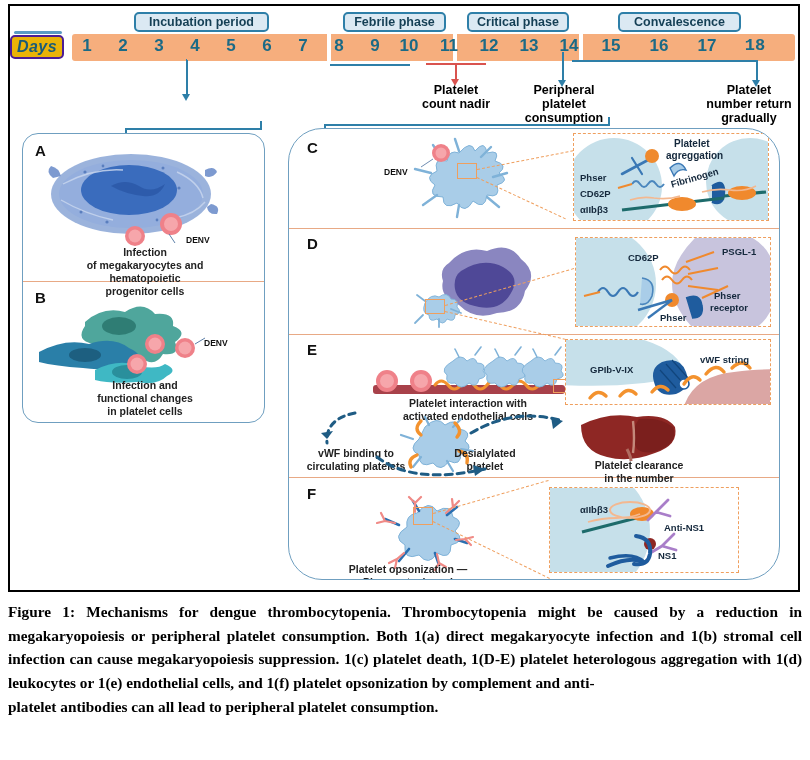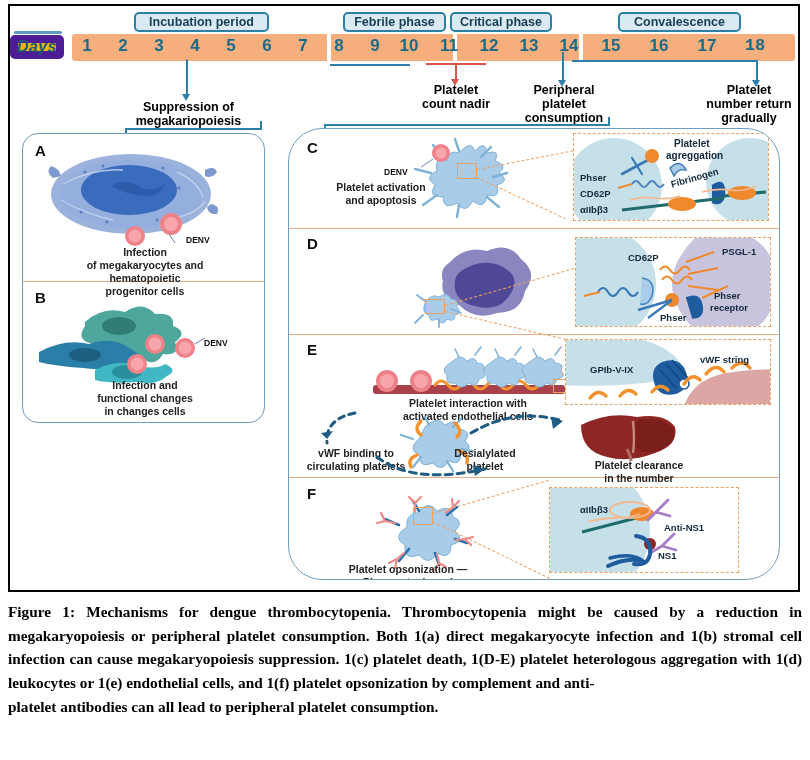--- a/index.html
+++ b/index.html
@@ -7,21 +7,21 @@
 
   #root{position:relative;width:810px;height:760px;}
 
   
   .fig-frame{position:absolute;left:8px;top:4px;width:792px;height:588px;
              border:2px solid #000;box-sizing:border-box;background:#fff;}
 
   
   .timeline{position:absolute;left:10px;top:22px;width:775px;height:46px;}
   .days-chip{position:absolute;left:0px;top:13px;width:54px;height:24px;
-      border:8px solid #4c1d95;border-radius:5px;background:#eab308;
+      border:2px solid #4c1d95;border-radius:5px;background:#eab308;
       box-sizing:border-box;display:flex;align-items:center;justify-content:center;
       font-size:16px;font-weight:bold;color:#195b78;font-style:italic;letter-spacing:.5px;}
   .days-tick{position:absolute;left:4px;top:9px;width:48px;height:3px;background:#5b9bc4;border-radius:2px;}
 
   .bar{position:absolute;left:62px;top:12px;height:27px;background:#f6ae7d;}
   .bar.seg1{left:62px;width:255px;border-radius:3px 0 0 3px;}
   .bar.seg2{left:321px;width:122px;}
   .bar.seg3{left:447px;width:122px;}
   .bar.seg4{left:573px;width:212px;border-radius:0 3px 3px 0;}
   .notch{position:absolute;top:12px;width:4px;height:8px;background:#ffffff;}
@@ -103,31 +103,27 @@
     <div class="daynum" style="left:466px;">12</div>
     <div class="daynum" style="left:506px;">13</div>
     <div class="daynum" style="left:546px;">14</div>
     <div class="daynum" style="left:588px;">15</div>
     <div class="daynum" style="left:636px;">16</div>
     <div class="daynum" style="left:684px;">17</div>
     <div class="daynum" style="left:732px;font-family:Liberation Mono, monospace;">18</div>
 
     <div class="phase" style="left:124px;width:135px;">Incubation period</div>
     <div class="phase" style="left:333px;width:103px;">Febrile phase</div>
-    <div class="phase" style="left:440px;width:102px;">Critical phase</div>
+    <div class="phase" style="left:457px;width:102px;">Critical phase</div>
     <div class="phase" style="left:608px;width:123px;">Convalescence</div>
   </div>
 
   <div class="hline" style="left:186px;top:59px;width:1px;"></div>
   <div class="vline" style="left:186px;top:60px;height:36px;"></div>
   <div class="arrowhead" style="left:182px;top:94px;"></div>
-  <div class="ann" style="left:116px;top:100px;width:145px;">
-    <span>Suppression of</span><br>
-    <span>megakariopoiesis</span>
-  </div>
 
   <div class="vline" style="left:260px;top:121px;height:9px;"></div>
   <div class="hline" style="left:125px;top:128px;width:136px;"></div>
   <div class="vline" style="left:125px;top:128px;height:17px;"></div>
   <div class="arrowhead" style="left:121px;top:143px;"></div>
 
   <div class="hline" style="left:330px;top:64px;width:80px;"></div>
 
   <div class="hline red" style="left:426px;top:63px;width:60px;"></div>
   <div class="vline red" style="left:455px;top:63px;height:18px;"></div>
@@ -223,21 +219,21 @@
         <circle cx="100" cy="64" r="10" fill="#ef8189"></circle>
           <circle cx="100" cy="64" r="6.5" fill="#f6a6ab"></circle>
       </g>
       <path d="M158 44 l10 -6" stroke="#5d7fa8" stroke-width="1" fill="none"></path>
     </svg>
     <div style="position:absolute;left:181px;top:204px;font-size:8.5px;font-weight:bold;color:#111;">DENV</div>
 
     <div class="ptext" style="left:10px;top:245px;width:224px;">
       <span>Infection and</span><br>
       <span>functional changes</span><br>
-      <span>in changes cells</span>
+      <span>in platelet cells</span>
     </div>
   </div>
 
   <div class="panel-right">
 
     <div class="pdiv" style="top:99px;"></div>
     <div class="pdiv" style="top:205px;"></div>
     <div class="pdiv" style="top:348px;"></div>
 
     <div class="plabel" style="left:18px;top:10px;">C</div>
@@ -255,24 +251,20 @@
           <path d="M34 20 l-8 -12"></path>
       </g>
       <g>
         <circle cx="34" cy="16" r="9" fill="#ef8189"></circle>
           <circle cx="34" cy="16" r="5.5" fill="#f6a6ab"></circle>
       </g>
       <path d="M26 22 l-12 8" stroke="#5d7fa8" stroke-width="0.9" fill="none"></path>
     </svg>
     <div style="position:absolute;left:95px;top:38px;font-size:8.5px;font-weight:bold;color:#111;">DENV</div>
 
-    <div class="ptext" style="left:12px;top:52px;width:160px;">
-      <span>Platelet activation</span><br>
-      <span>and apoptosis</span>
-    </div>
 
     <div class="zoombox" style="left:168px;top:34px;width:20px;height:16px;"></div>
     <div class="leader" style="left:188px;top:40px;width:98px;transform:rotate(-11deg);"></div>
     <div class="leader" style="left:188px;top:48px;width:98px;transform:rotate(25deg);"></div>
 
     <div class="inset" style="left:284px;top:4px;width:196px;height:88px;">
       <svg style="position:absolute;left:0;top:0;" width="196" height="88">
         <circle cx="40" cy="52" r="48" fill="#c6e0ea"></circle>
         <circle cx="176" cy="48" r="44" fill="#c6e0ea"></circle>
 

